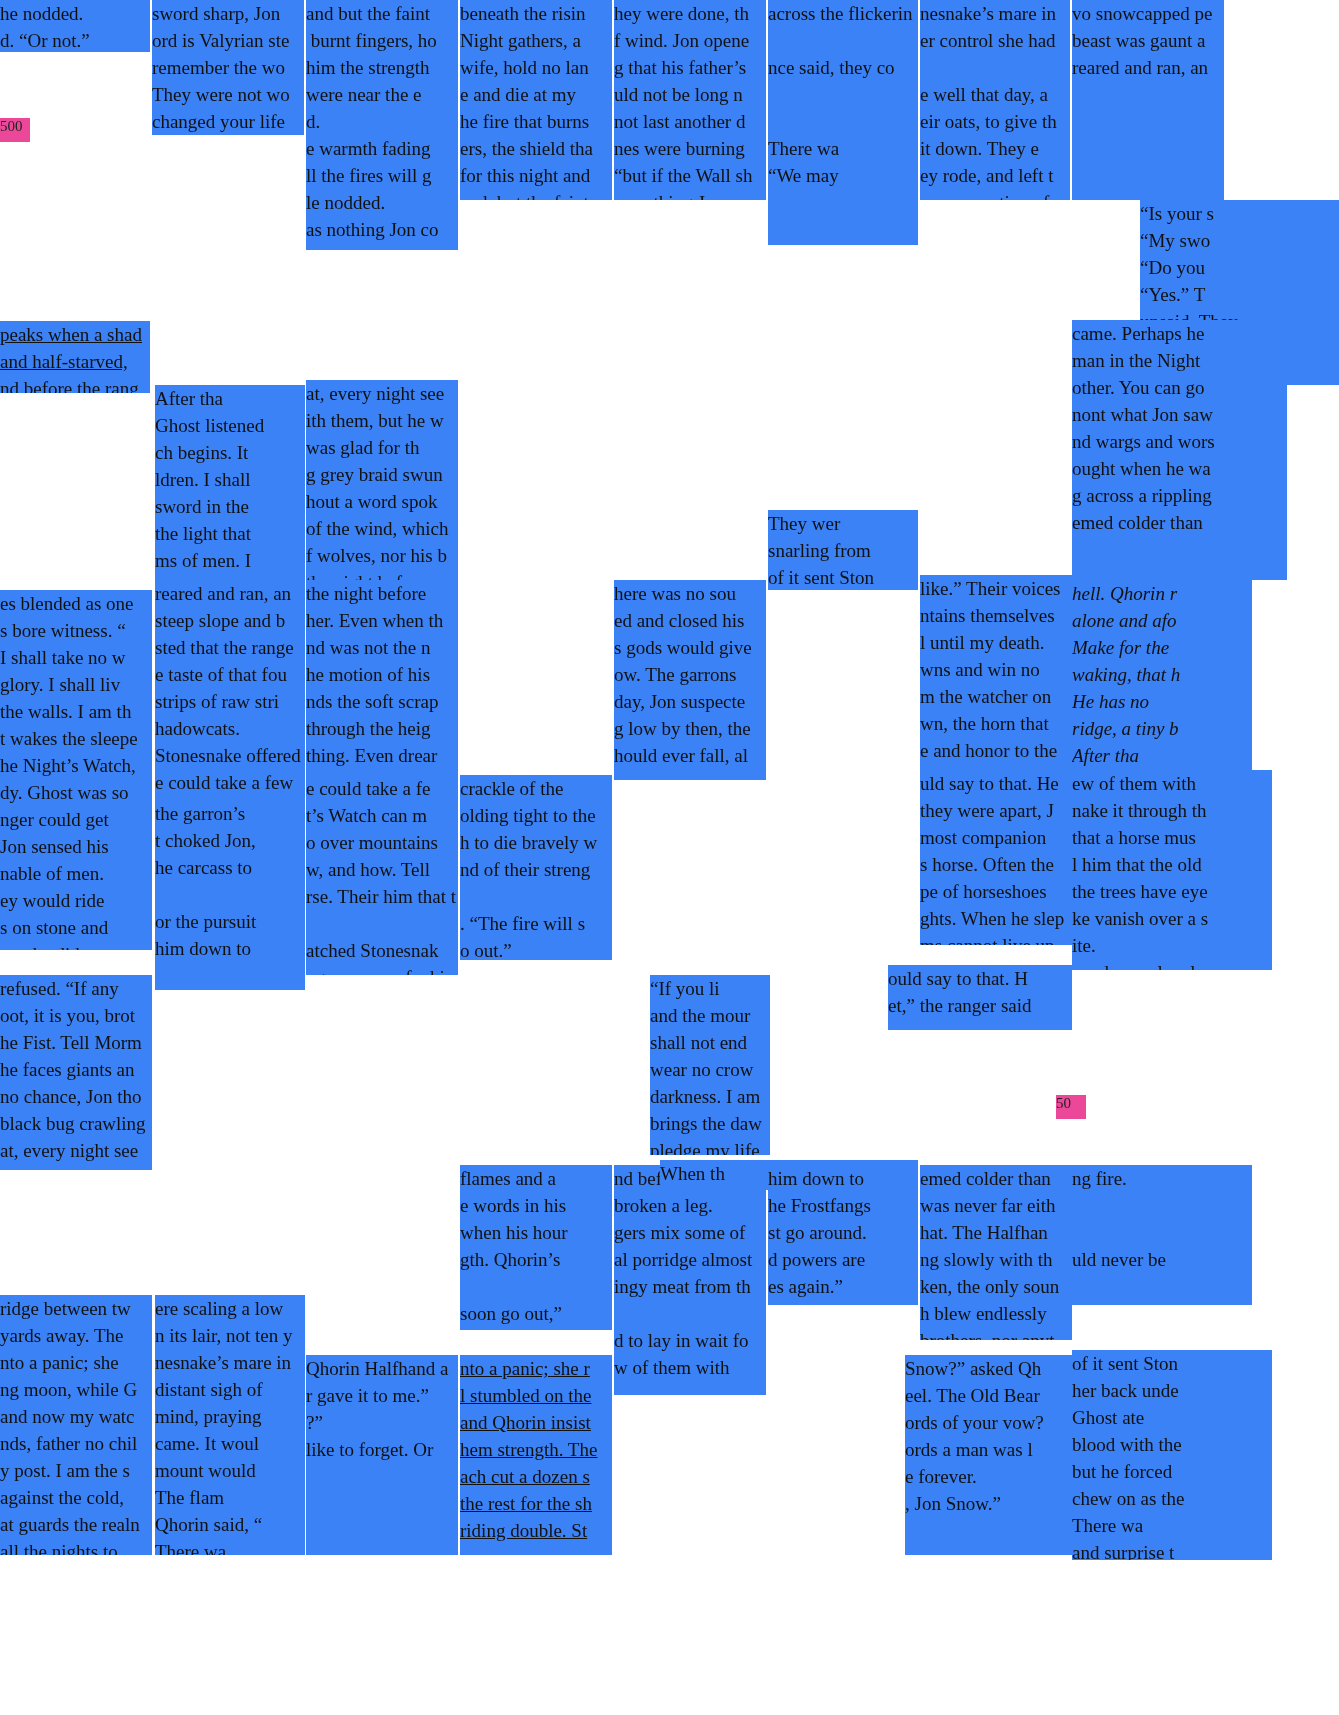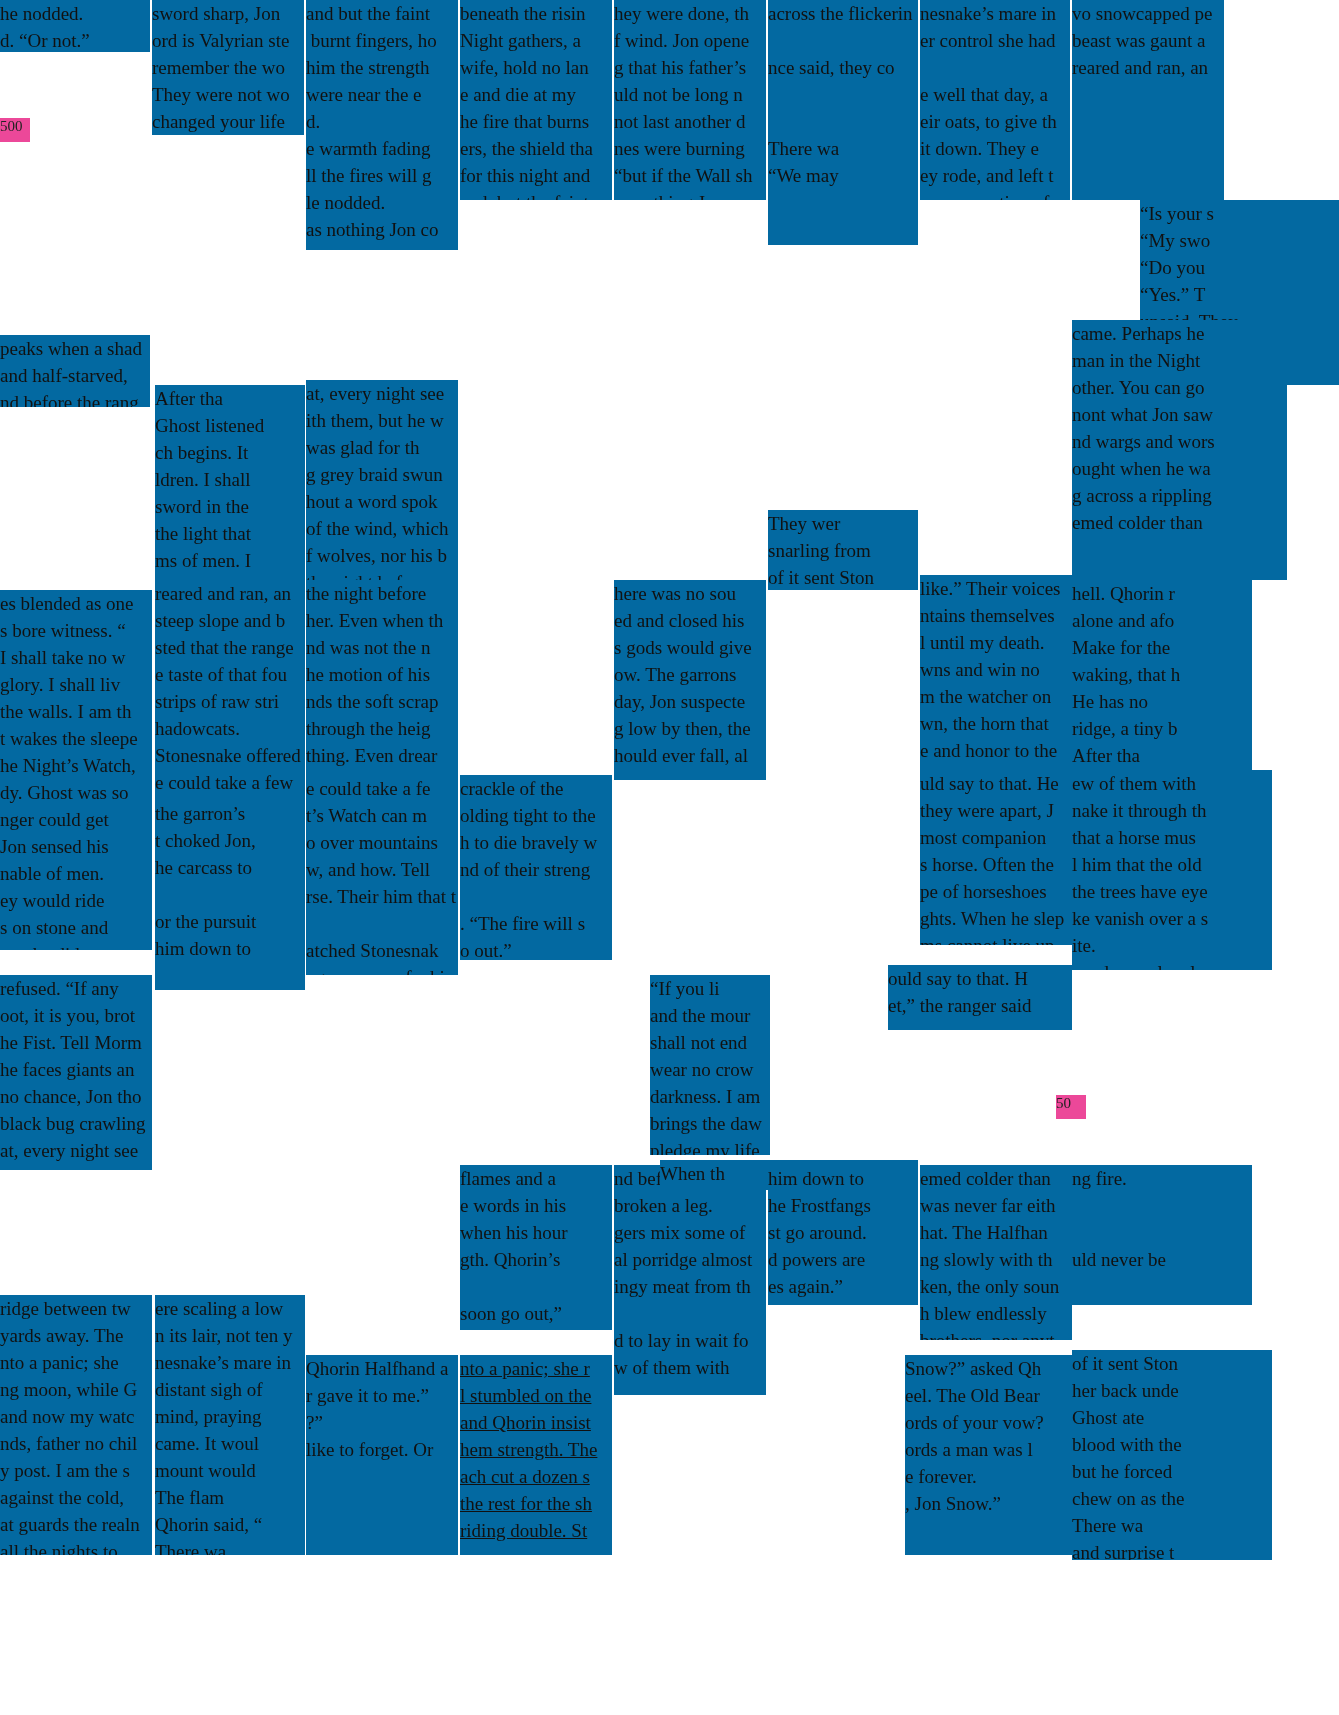--- a/index.html
+++ b/index.html
@@ -23,21 +23,21 @@
     overflow: hidden;
   }
   .frag {
     position: absolute;
     overflow: hidden;
     white-space: pre-wrap;
     text-align: justify;
     line-height: 27px;
     font-size: 19px;
     color: #111111;
-    background: #0369a1;
+    background: #3b82f6;
   }
   .pageno {
     position: absolute;
     font-size: 15px;
     color: #222222;
     background: #ec4899;
     overflow: hidden;
   }
 </style>
 </head>
@@ -96,21 +96,21 @@
 them when they</div>
     <div class="frag" style="left: 1072px; top: 0px; width: 152px; height: 200px;">vo snowcapped pe
 beast was gaunt a
 reared and ran, an</div>
     <div class="frag" style="left: 1140px; top: 200px; width: 199px; height: 185px;">“Is your s
 “My swo
 “Do you
 “Yes.” T
 unsaid. They
 “Say ther</div>
-    <div class="frag" style="left: 0px; top: 335px; width: 150px; height: 72px;">peaks when a shad
+    <div class="frag" style="left: 0px; top: 321px; width: 150px; height: 72px; text-decoration: underline;">peaks when a shad
 and half-starved,
 nd before the rang</div>
     <div class="frag" style="left: 0px; top: 590px; width: 152px; height: 360px;">es blended as one
 s bore witness. “
 I shall take no w
 glory. I shall liv
 the walls. I am th
 t wakes the sleepe
 he Night’s Watch,
 dy. Ghost was so
@@ -283,21 +283,21 @@
 e forever.
 , Jon Snow.”</div>
     <div class="frag" style="left: 1072px; top: 320px; width: 215px; height: 260px;">came. Perhaps he
 man in the Night
 other. You can go
 nont what Jon saw
 nd wargs and wors
 ought when he wa
 g across a rippling
 emed colder than</div>
-    <div class="frag" style="left: 1072px; top: 580px; width: 180px; height: 200px;">hell. Qhorin r
+    <div class="frag" style="left: 1072px; top: 580px; width: 180px; height: 200px; font-style: italic;">hell. Qhorin r
 alone and afo
 Make for the
 waking, that h
 He has no
 ridge, a tiny b
 After tha</div>
     <div class="frag" style="left: 1072px; top: 770px; width: 200px; height: 200px;">ew of them with
 nake it through th
 that a horse mus
 l him that the old

